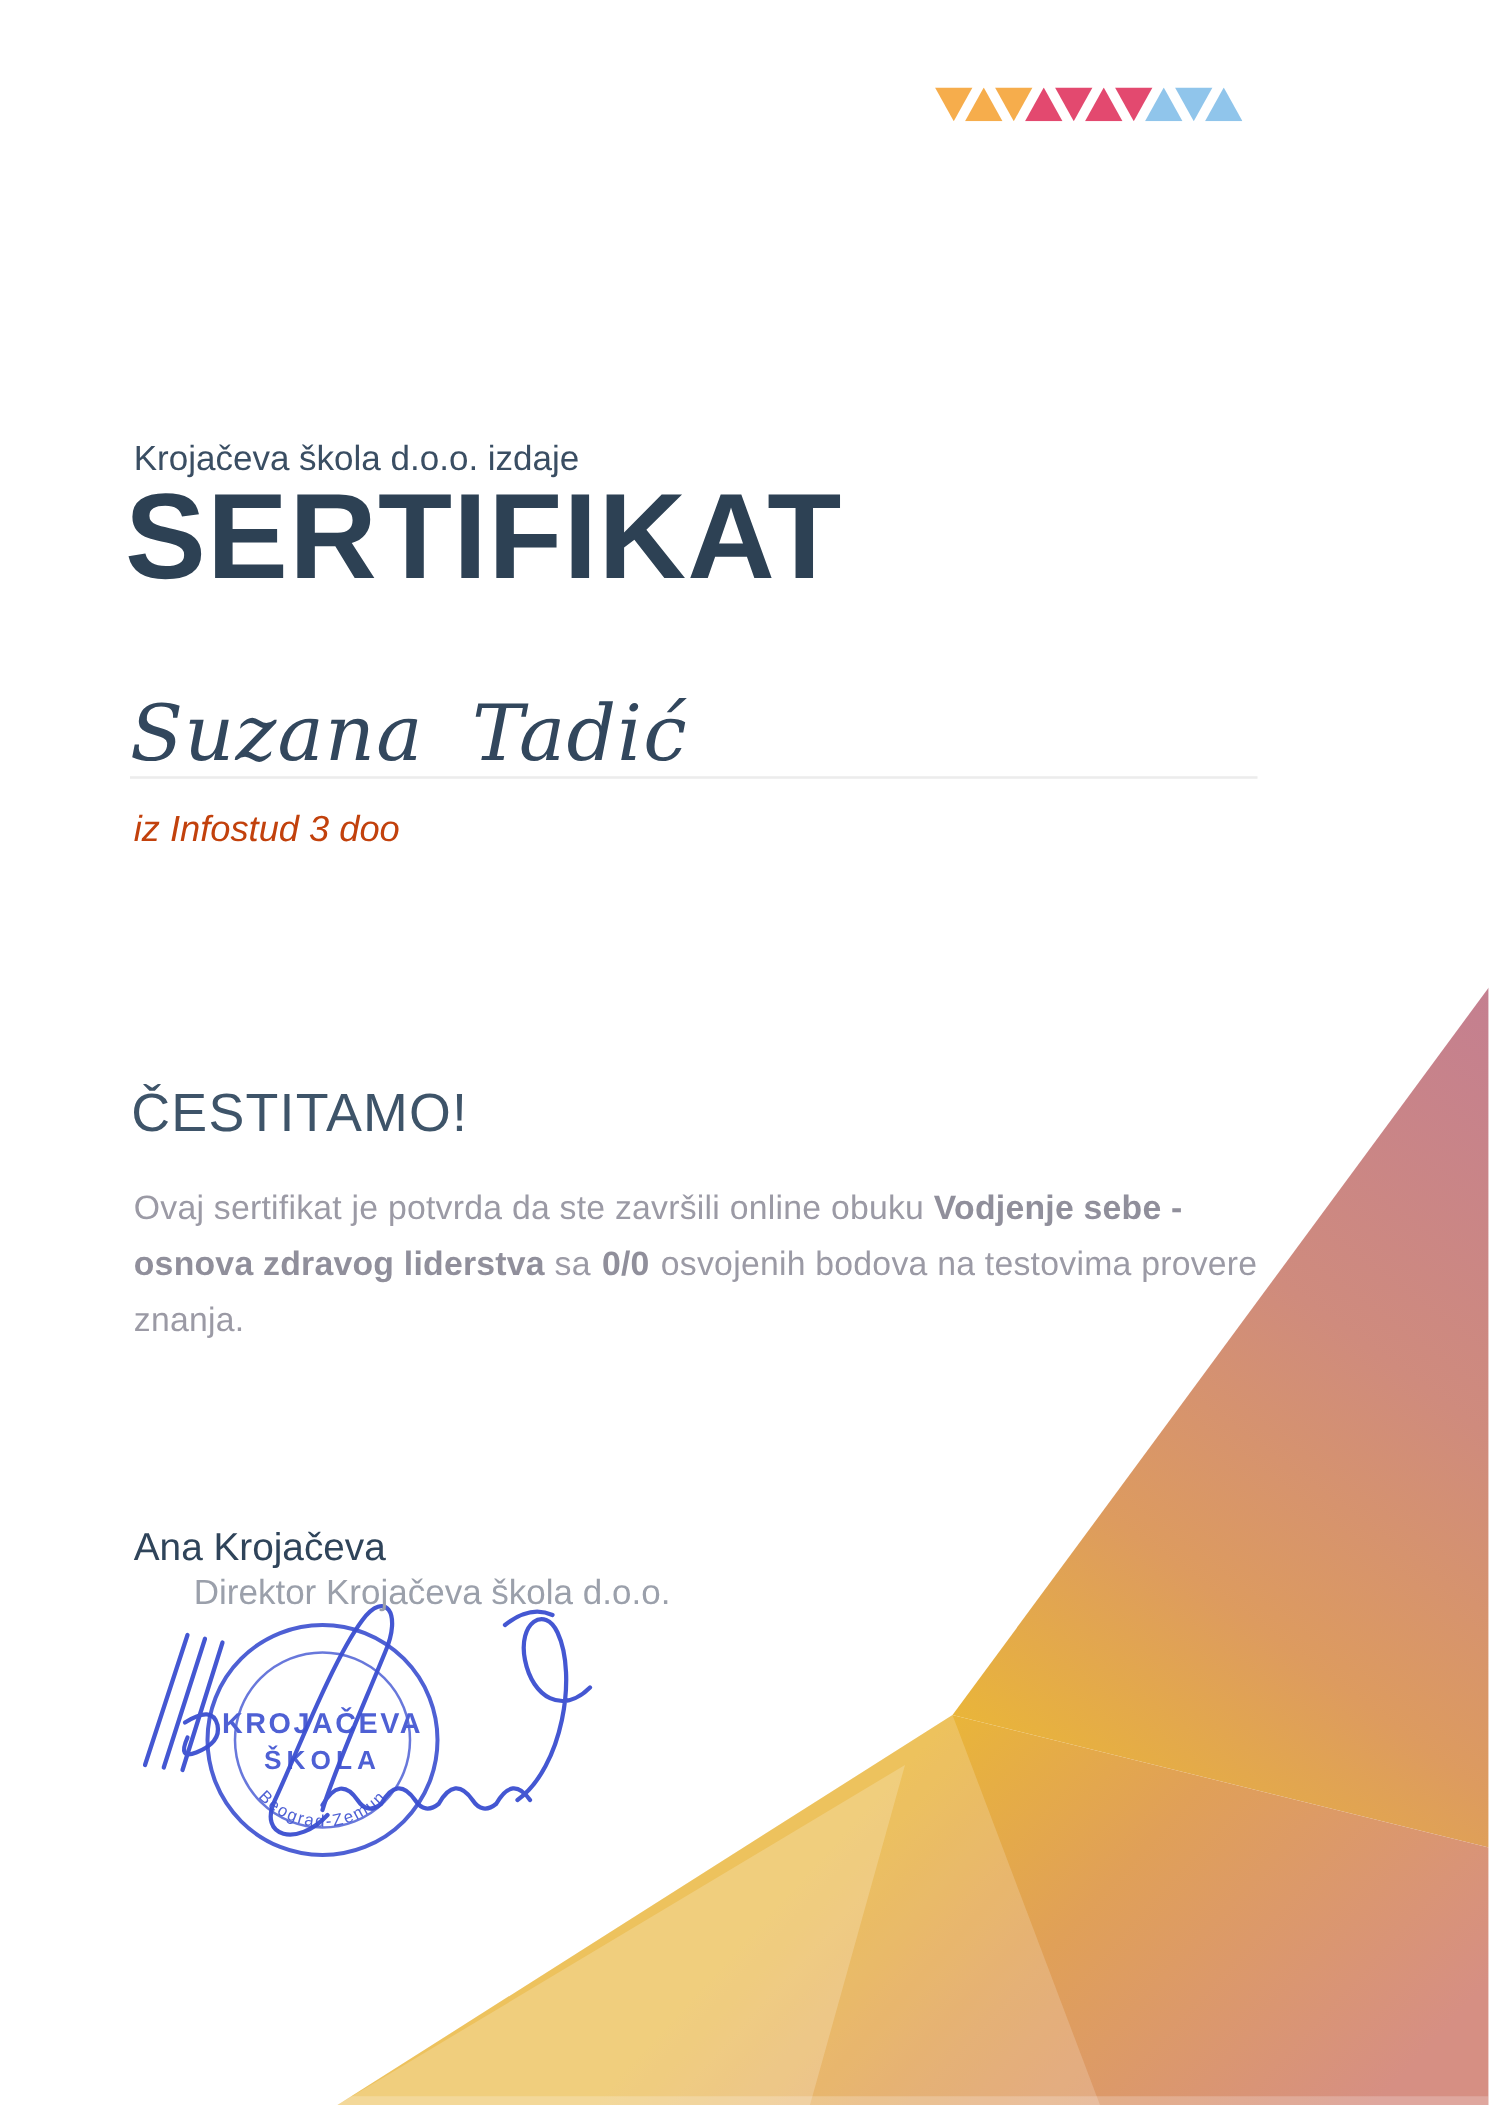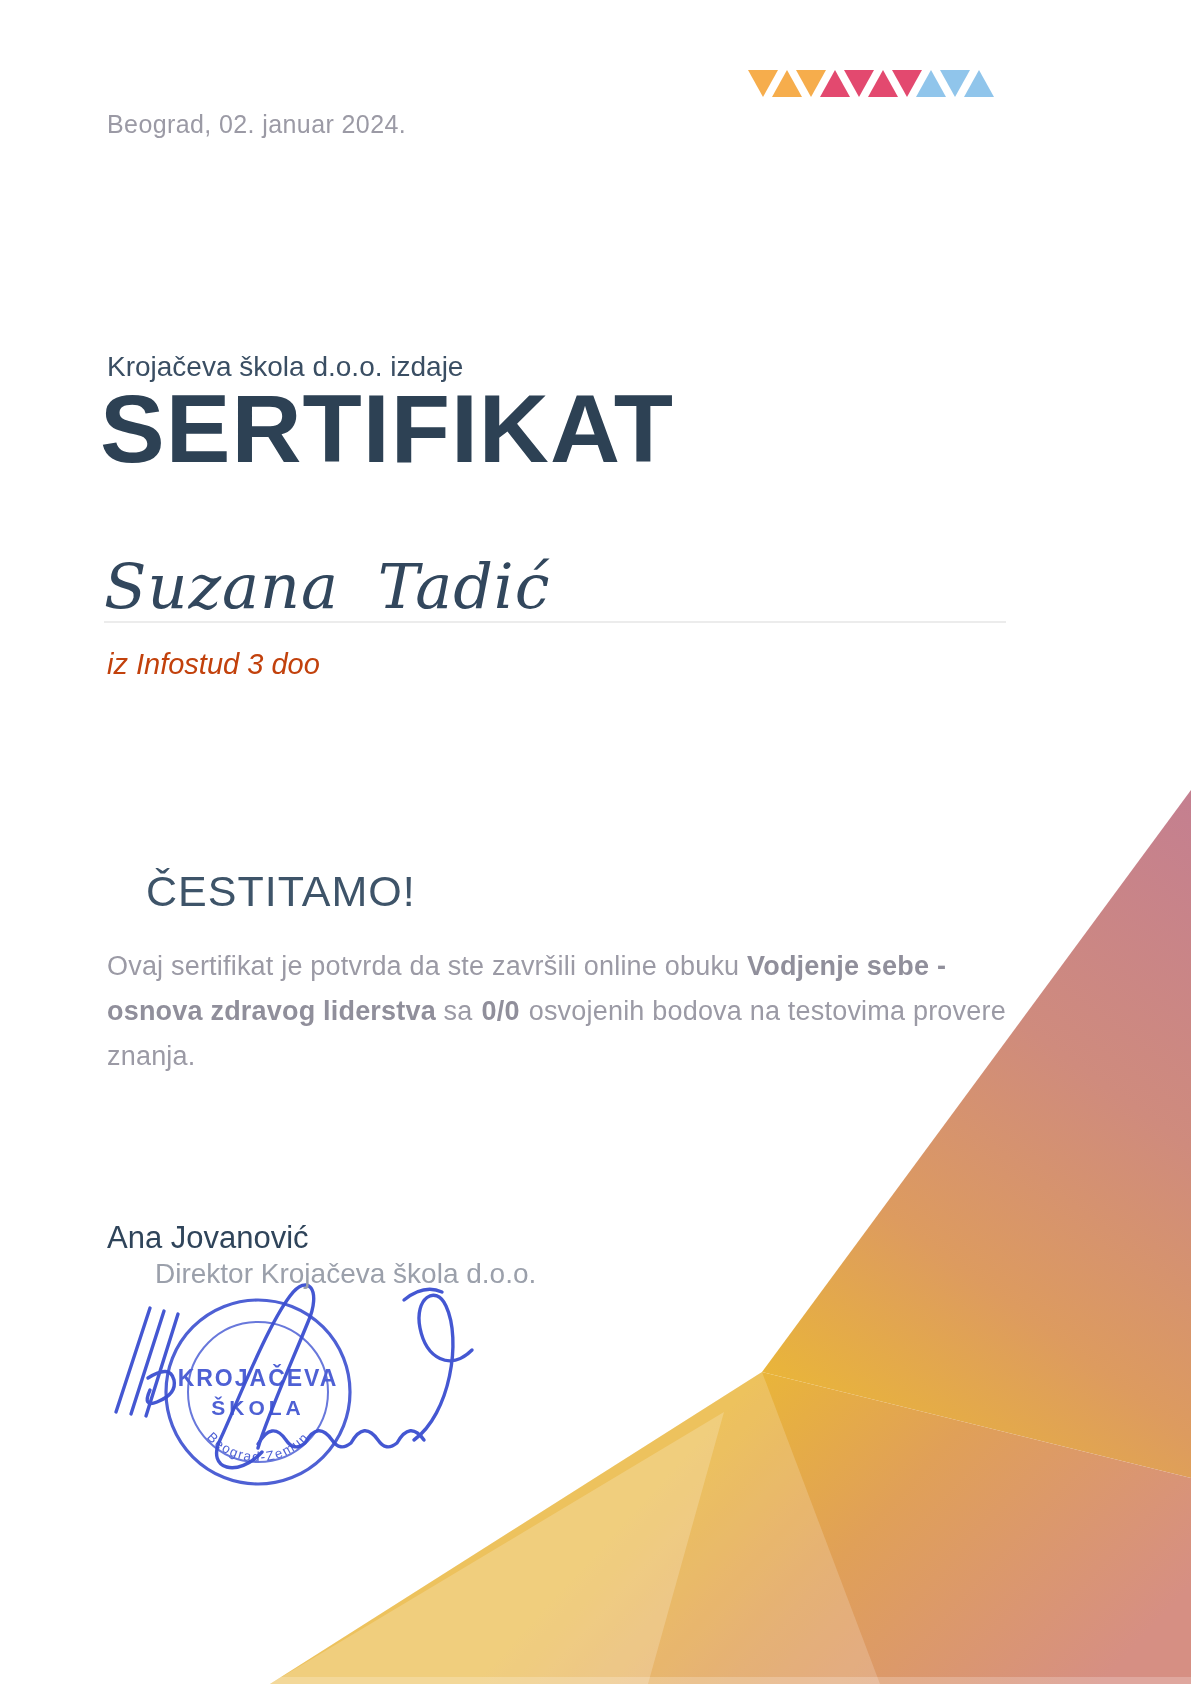--- a/index.html
+++ b/index.html
@@ -12,21 +12,21 @@
   .abs{position:absolute;}
   .date{left:107px;top:110px;font-size:25px;color:#9b9aa5;letter-spacing:.4px;}
   .logo{left:748px;top:62px;}
   .logo-text{font-size:36px;line-height:1;color:#55585c;letter-spacing:2.5px;white-space:nowrap;}
   .logo-strip{display:block;margin-top:8px;width:246px;height:27px;}
   .issuer{left:107px;top:351px;font-size:28px;color:#3a4e63;}
   .cert-title{left:100px;top:380px;font-size:97px;line-height:1;font-weight:800;color:#2d4154;letter-spacing:1px;}
   .recipient-name{left:104px;top:556px;font-family:"DejaVu Serif",serif;font-style:italic;font-size:62px;line-height:1;color:#32475d;letter-spacing:1px;word-spacing:18px;white-space:nowrap;}
   .name-underline{left:104px;top:621px;width:902px;height:2px;background:#ececec;}
   .company{left:107px;top:648px;font-size:29px;font-style:italic;color:#c2410c;}
-  .congrats{left:105px;top:870px;font-size:43px;line-height:1;color:#3e5469;letter-spacing:1px;margin-left:41px;}
+  .congrats{left:105px;top:870px;font-size:43px;line-height:1;color:#3e5469;letter-spacing:1px;}
   .body-par{left:107px;top:944px;width:935px;font-size:27px;line-height:1.66;color:#9b9aa5;letter-spacing:.2px;}
   .body-par b{color:#908f9b;font-weight:700;}
   .body-par .score{margin:0 9px;}
   .signer-name{left:107px;top:1220px;font-size:31px;color:#2f445a;}
   .signer-title{left:107px;top:1258px;font-size:28px;color:#9ba0ab;margin-left:48px;}
 </style>
 </head>
 <body>
 
 <div class="page">
@@ -70,21 +70,20 @@
       <text x="258" y="1415" text-anchor="middle" font-family="Liberation Sans, sans-serif" font-size="21" font-weight="bold" letter-spacing="4" fill="#3b4fd0">ŠKOLA</text>
       <path id="stampArc" d="M 195,1419 A 68,68 0 0 0 321,1419" fill="none" stroke="none"></path>
       <text font-family="Liberation Sans, sans-serif" font-size="13.5" letter-spacing="1.5" fill="#3b4fd0">
         <textPath href="#stampArc" startOffset="50%" text-anchor="middle">Beograd-Zemun</textPath>
       </text>
     </g>
   </svg>
 
   <div class="content">
 
-    <div class="abs date">Beograd, 02. januar 2024.</div>
 
     <div class="abs logo">
       <svg class="logo-strip" id="logo-strip" viewBox="0 0 246 27">
           <polygon points="0,0 30,0 15,27" fill="#f6ad4c"></polygon>
           <polygon points="24,27 54,27 39,0" fill="#f6ad4c"></polygon>
           <polygon points="48,0 78,0 63,27" fill="#f6ad4c"></polygon>
           <polygon points="72,27 102,27 87,0" fill="#e3496f"></polygon>
           <polygon points="96,0 126,0 111,27" fill="#e3496f"></polygon>
           <polygon points="120,27 150,27 135,0" fill="#e3496f"></polygon>
           <polygon points="144,0 174,0 159,27" fill="#e3496f"></polygon>
@@ -100,17 +99,17 @@
     <div class="abs recipient-name">Suzana Tadić</div>
     <div class="abs name-underline"></div>
     <div class="abs company">iz Infostud 3 doo</div>
 
     <div class="abs congrats">ČESTITAMO!</div>
 
     <div class="abs body-par">
       <span>Ovaj sertifikat je potvrda da ste završili online obuku </span><b>Vodjenje sebe - osnova zdravog liderstva</b><span> sa</span><b class="score">0/0</b><span>osvojenih bodova na testovima provere znanja.</span>
     </div>
 
-    <div class="abs signer-name">Ana Jovanović</div>
+    <div class="abs signer-name">Ana Krojačeva</div>
     <div class="abs signer-title">Direktor Krojačeva škola d.o.o.</div>
 
   </div>
 </div>
 
 </body></html>

